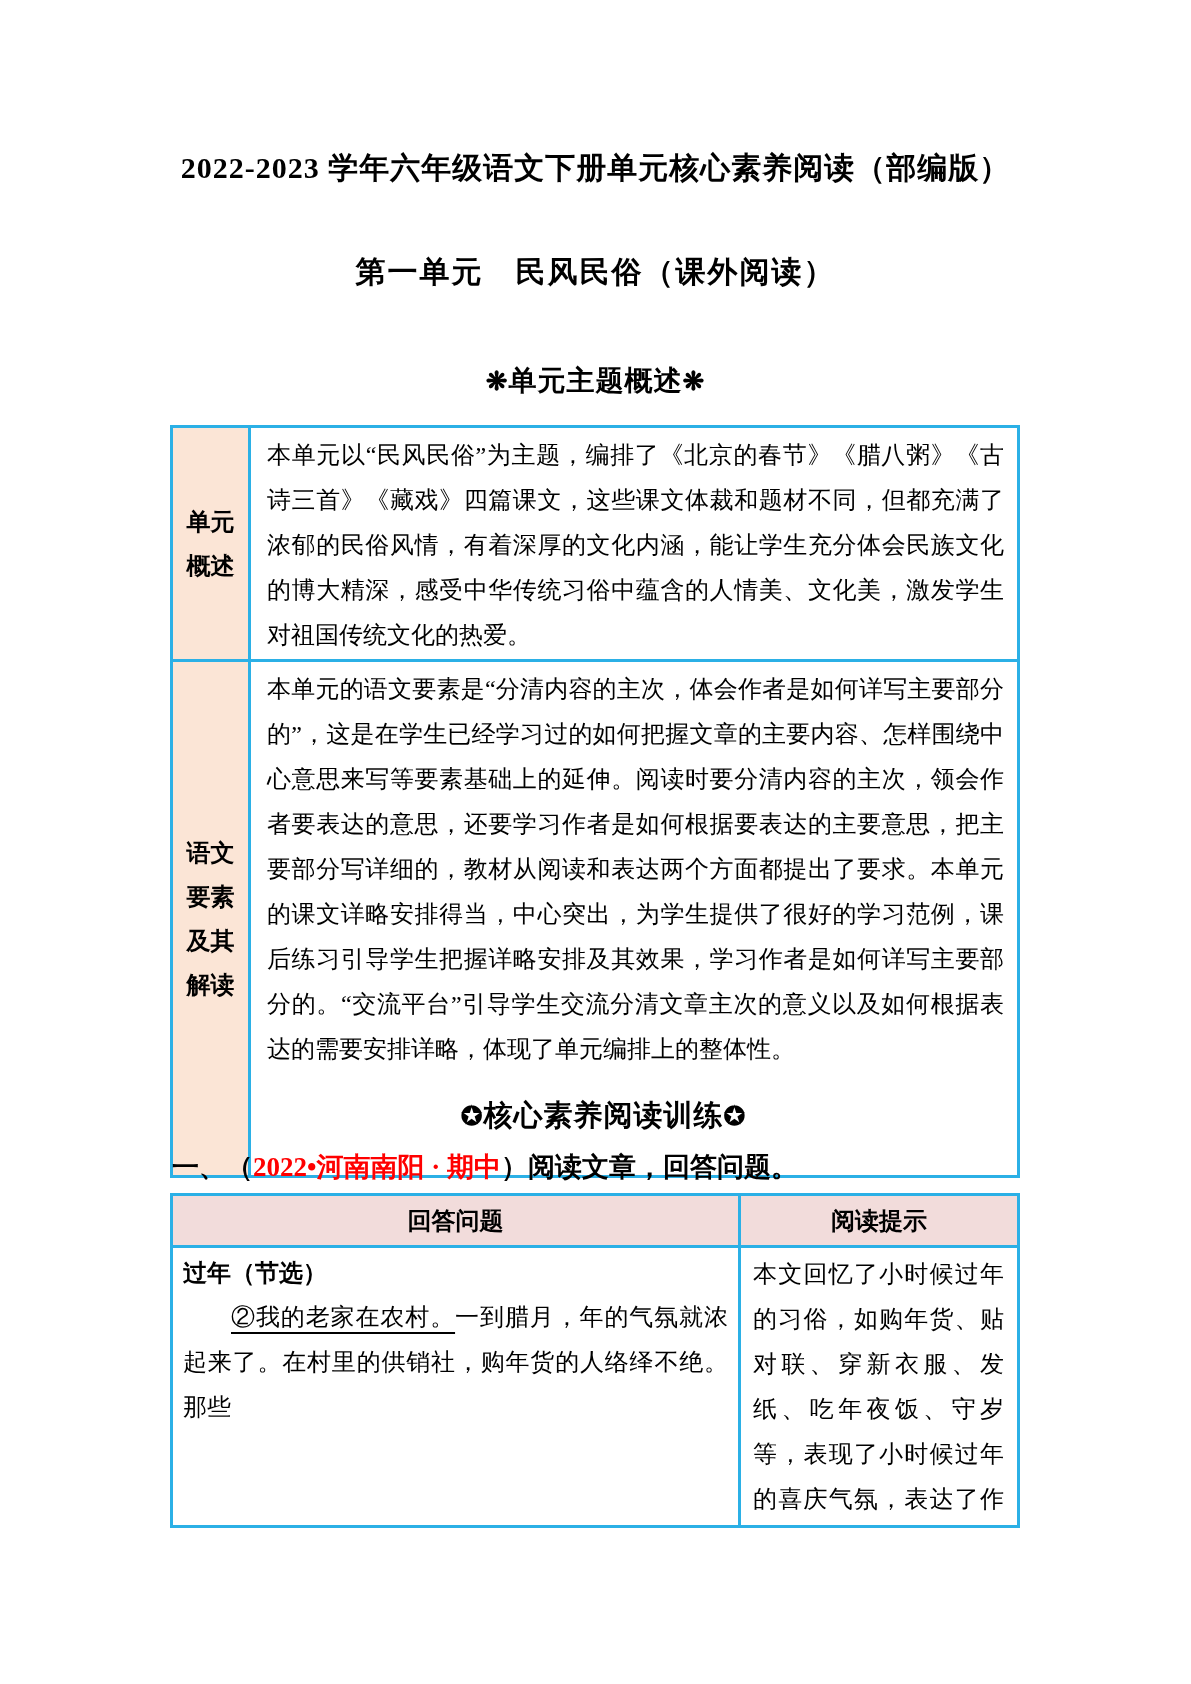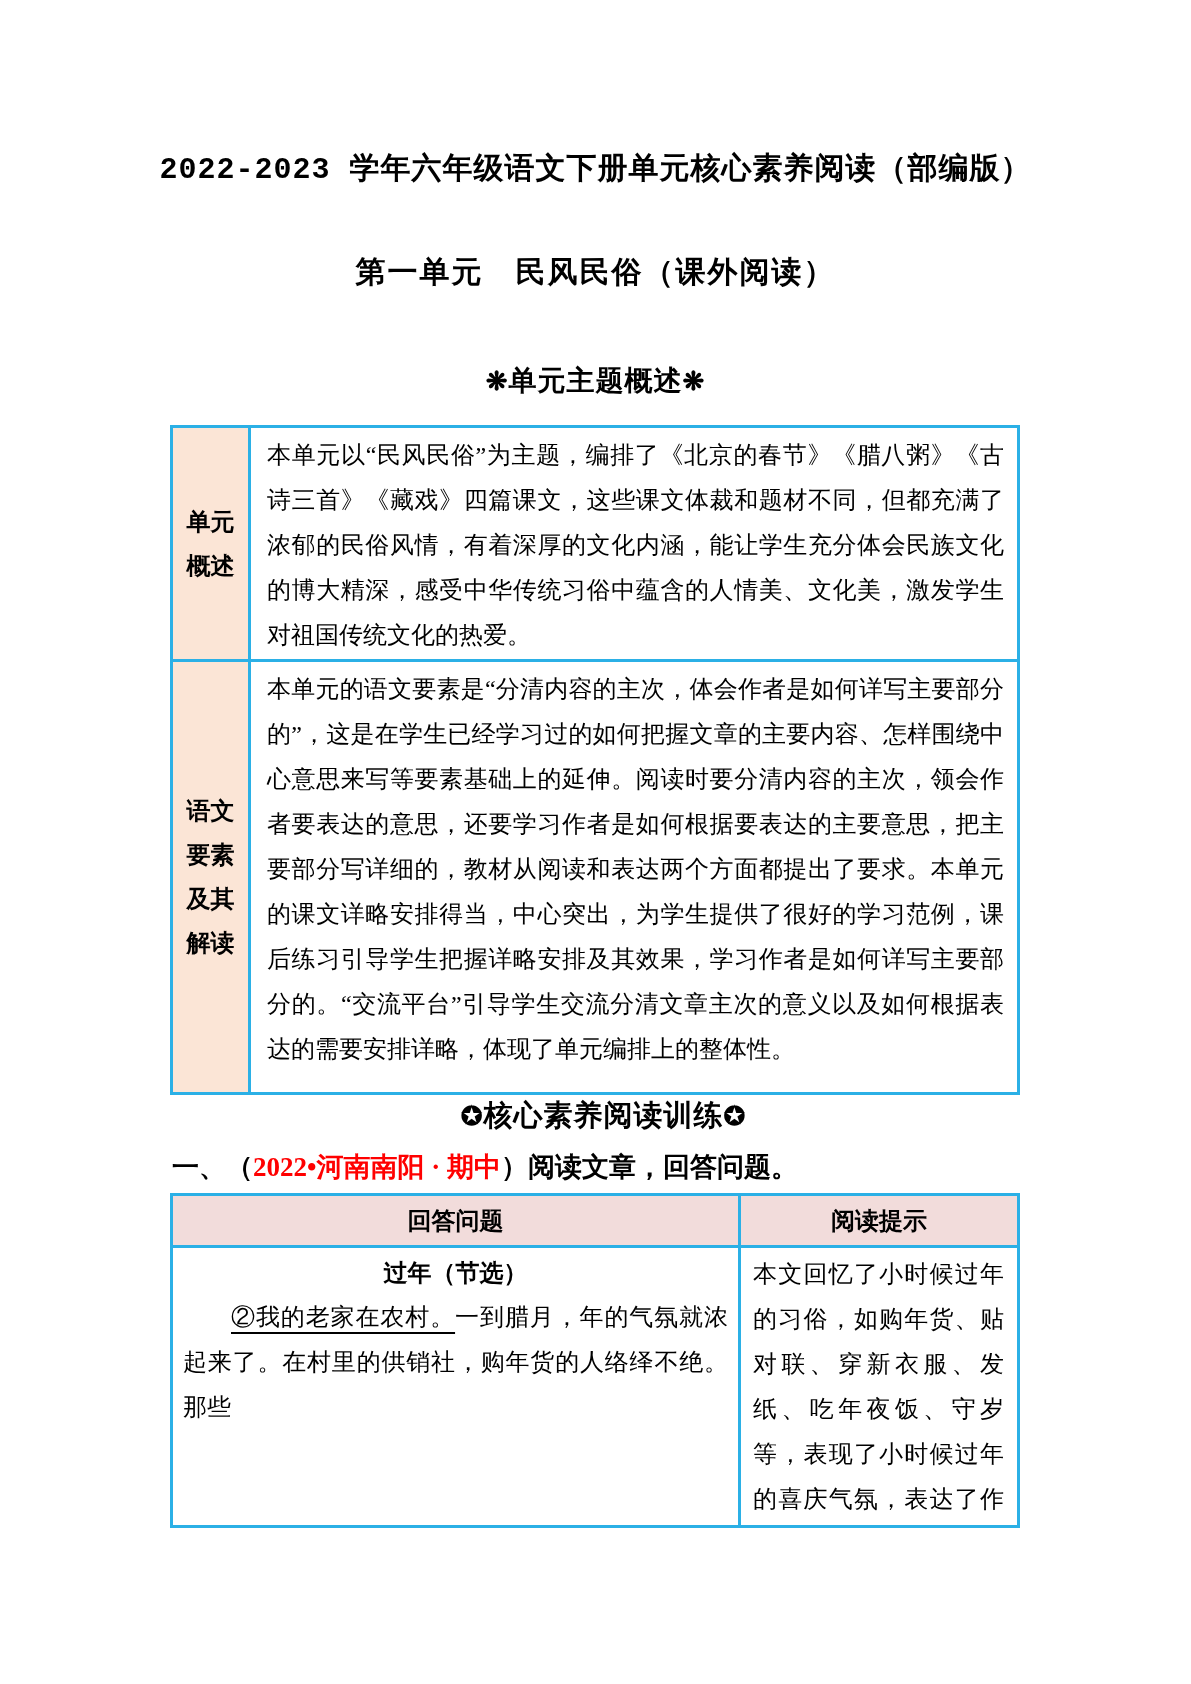--- a/index.html
+++ b/index.html
@@ -12,21 +12,21 @@
   *{box-sizing:border-box;margin:0;padding:0;}
   html,body{background:#ffffff;}
   body{font-family:"Liberation Serif",serif;color:var(--text);}
   .page{
     position:relative;width:1191px;height:1684px;background:#ffffff;
     margin:0 auto;overflow:hidden;
   }
   .doc-title{
     position:absolute;top:148px;left:0;width:100%;
     text-align:center;font-size:30px;font-weight:bold;
-    font-family:Liberation Mono, monospace;letter-spacing:1px;
+    font-family:Liberation Serif, serif;letter-spacing:1px;
   }
   .doc-subtitle{
     position:absolute;top:252px;left:0;width:100%;
     text-align:center;font-size:30px;font-weight:bold;
     font-family:"Liberation Serif",serif;letter-spacing:2px;
   }
   .sec-heading{
     position:absolute;left:0;width:100%;text-align:center;
     font-family:"Liberation Sans",sans-serif;font-weight:bold;
     font-size:28px;letter-spacing:1px;
@@ -49,21 +49,21 @@
     font-family:"Liberation Sans",sans-serif;font-weight:600;
     font-size:24px;line-height:44px;
     padding:8px 11px;
   }
   .t1-content{
     font-size:24px;line-height:45px;
     padding:5px 13px 0 16px;
     text-align:justify;text-align-last:left;
   }
   .row0{height:234px;border-bottom:3px solid var(--border);}
-  .row1{height:430px;}
+  .row1{height:513px;}
 
   
   .question-line{
     position:absolute;left:172px;top:1150px;width:850px;
     font-size:27px;font-weight:bold;line-height:34px;
     font-family:"Liberation Serif",serif;
   }
   .q-red{color:var(--accent_red);}
 
   
@@ -80,21 +80,21 @@
     font-family:"Liberation Sans",sans-serif;font-weight:600;
     font-size:24px;
   }
   .t2-header.left, .t2-body.left{border-right:3px solid var(--border);}
   .t2-body{overflow:hidden;}
   .t2-body.left{
     padding:2px 10px 0 10px;
     font-size:24px;line-height:45px;
   }
   .passage-title{
-    text-align:center;font-family:"Liberation Sans",sans-serif;
+    text-align:left;font-family:"Liberation Sans",sans-serif;
     font-weight:600;font-size:24px;line-height:45px;
   }
   .t2-body.left p{
     text-indent:2em;text-align:justify;text-align-last:left;
   }
   .t2-body.right{
     padding:4px 12px 0 12px;
     font-size:24px;line-height:45px;letter-spacing:1px;
     text-align:justify;text-align-last:left;
   }

